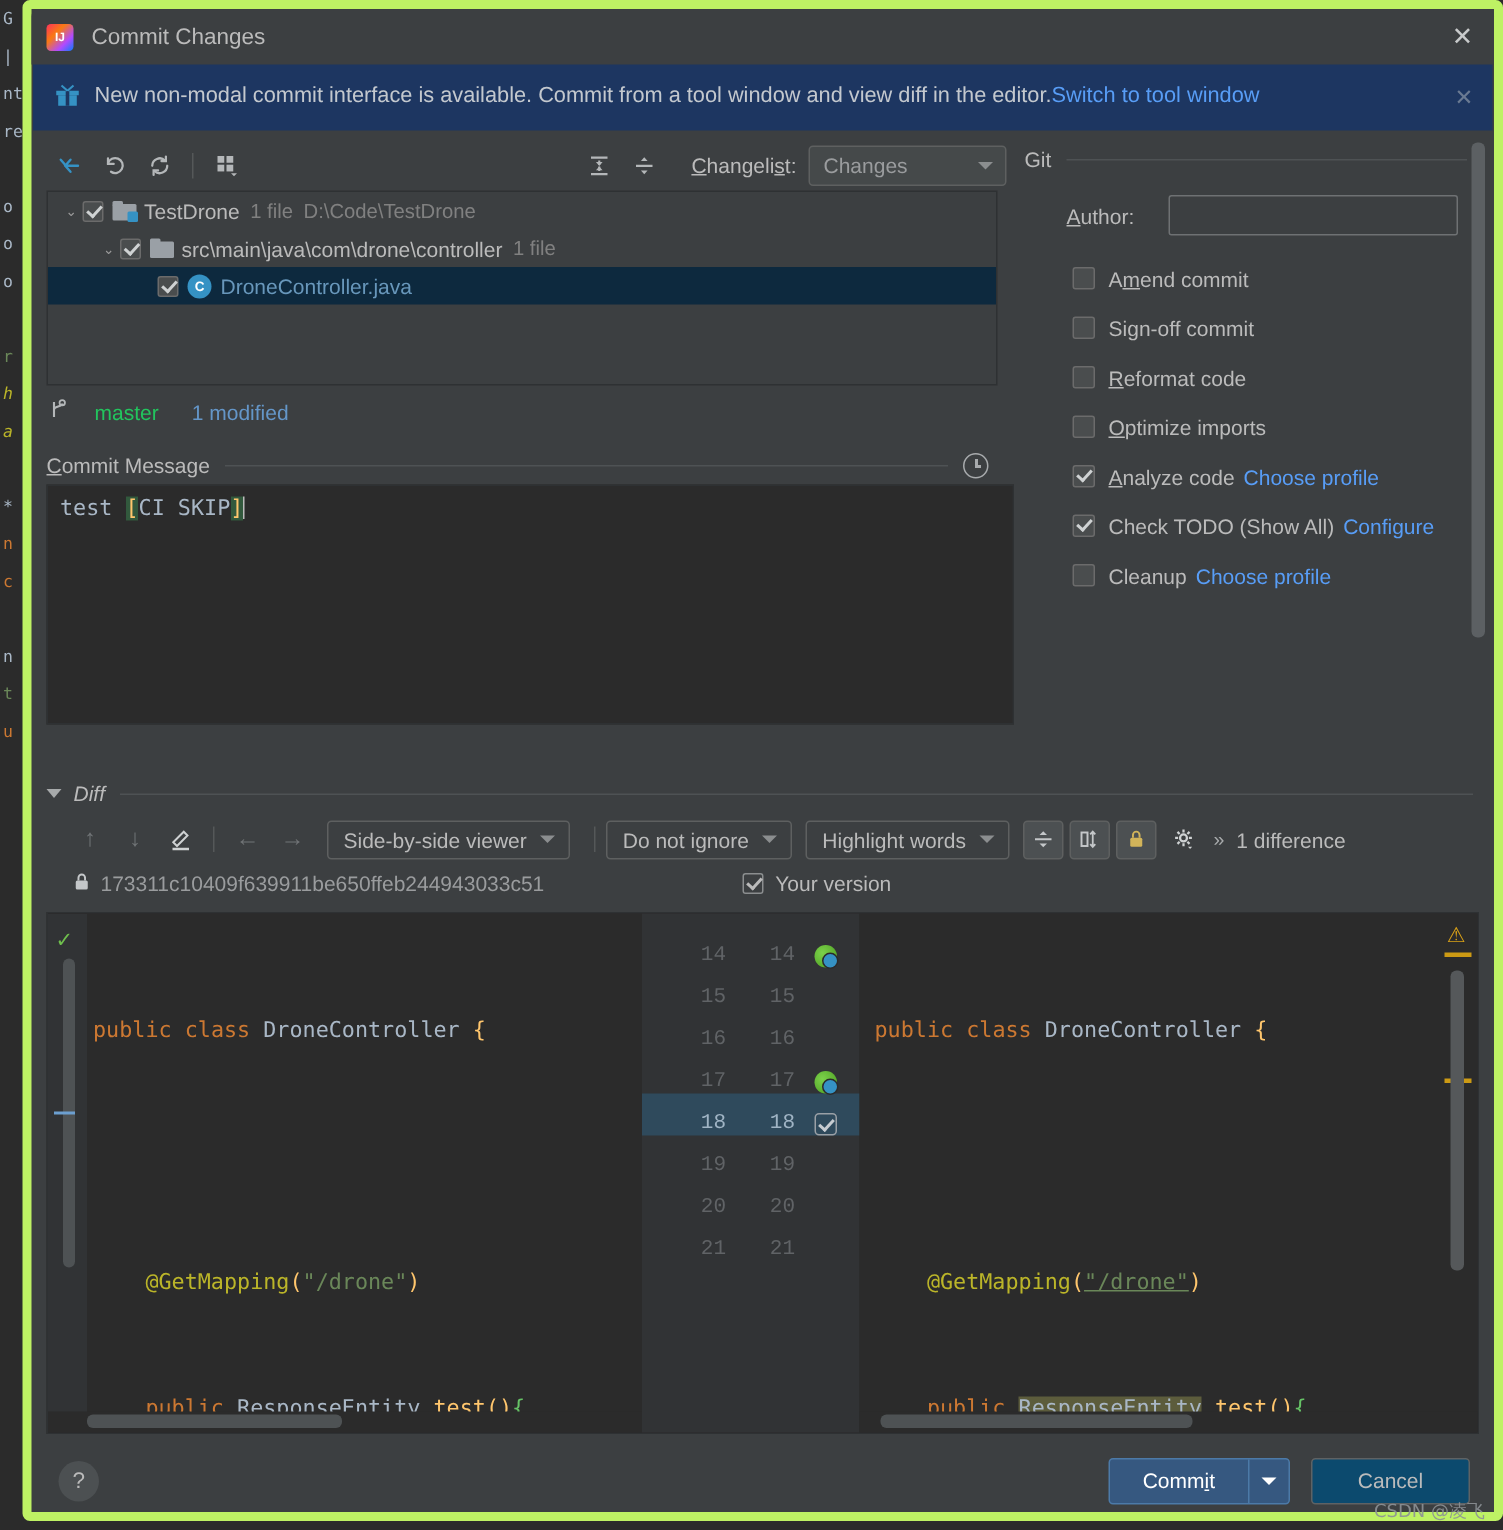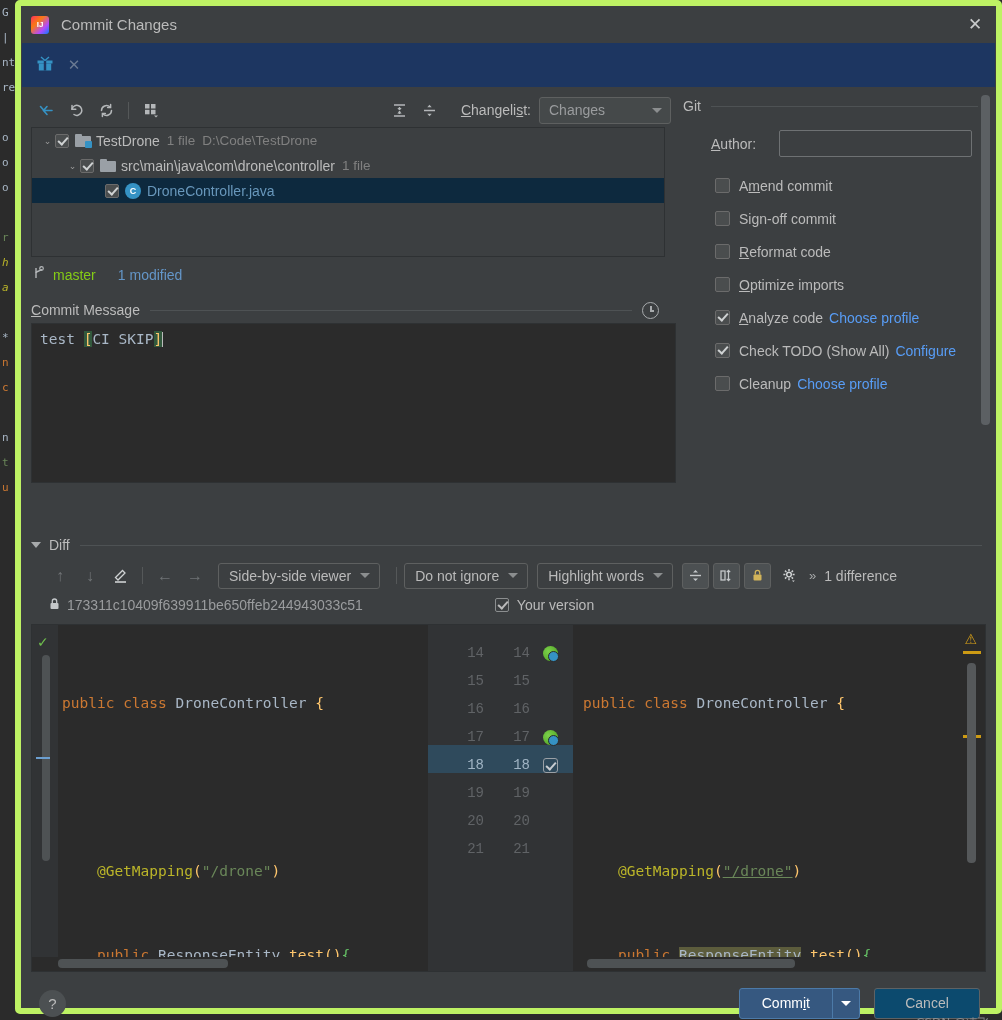--- a/index.html
+++ b/index.html
@@ -130,21 +130,21 @@
     color: #fff; font-size: 9px; font-weight: bold;
     display: flex; align-items: center; justify-content: center;
   }
   .tname { color: #bbbbbb; }
   .tname.blue { color: #6897bb; }
   .tdim { color: #808080; margin-left: 7px; font-size: 13.5px; }
 
   
   .branch-row { height: 30px; display: flex; align-items: center; font-size: 14px; padding-top: 6px; }
   .branch-ic { width: 16px; flex: 0 0 16px; margin-right: 6px; color: #b4b7b9; font-size: 14px; text-align: center; }
-  .branch-name { color: #84cc16; }
+  .branch-name { color: #22c55e; margin-left: 10px; }
   .modified-link { color: #6496c8; margin-left: 22px; cursor: pointer; }
 
   
   .sec-head { display: flex; align-items: center; height: 26px; margin-top: 10px; }
   .sec-title { font-size: 14px; color: #bbbbbb; white-space: nowrap; }
   .sec-line { flex: 1; height: 1px; background: #4e5254; margin: 0 10px; }
   .clock-ic { width: 17px; height: 17px; border: 1.6px solid #a8abad; border-radius: 50%; position: relative; flex: 0 0 17px; margin-right: 12px; cursor: pointer; }
   .clock-ic::before { content:""; position:absolute; left:7px; top:3px; width:1.6px; height:6px; background:#a8abad; }
   .clock-ic::after { content:""; position:absolute; left:7px; top:7.5px; width:4px; height:1.6px; background:#a8abad; }
 
@@ -176,21 +176,21 @@
   .rscroll {
     position: absolute; right: 6px; top: 8px; width: 9px; height: 390px;
     background: transparent;
   }
   .rscroll .thumb {
     position: absolute; left: 0; top: 0; width: 9px; height: 330px;
     background: #5c6063; border-radius: 4px;
   }
 
   
-  .diff-head { display: flex; align-items: center; height: 28px; padding-left: 10px; margin-top: 16px; }
+  .diff-head { display: flex; align-items: center; height: 28px; padding-left: 10px; margin-top: 0; font-style: italic; }
   .tri { width: 0; height: 0; border-left: 5px solid transparent; border-right: 5px solid transparent;
          border-top: 6px solid #a7aaab; margin-right: 8px; cursor: pointer; }
   .diff-line { flex: 1; height: 1px; background: #4e5254; margin: 0 14px 0 10px; }
 
   .diff-toolbar { display: flex; align-items: center; height: 33px; padding-left: 24px; gap: 0; }
   .dt-ic { width: 30px; height: 26px; display: flex; align-items: center; justify-content: center;
            color: #9a9da0; font-size: 16px; cursor: pointer; }
   .dt-ic.dim { color: #6f7375; }
   .dt-sep { width: 1px; height: 17px; background: #555859; margin: 0 7px; }
   .dcombo {
@@ -331,20 +331,21 @@
 
   <div class="banner">
     <div class="gift-icon">
       <svg width="18" height="18" viewBox="0 0 18 18">
         <rect x="1.5" y="6.5" width="15" height="3" fill="#3592c4"></rect>
         <rect x="2.8" y="9.5" width="12.4" height="7" fill="#3592c4"></rect>
         <rect x="7.8" y="6.5" width="2.4" height="10" fill="#1d3661"></rect>
         <path d="M5 3 L9 6.5 M13 3 L9 6.5" stroke="#3592c4" stroke-width="1.4" fill="none"></path>
       </svg>
     </div>
+    <div class="banner-text"><span>New non-modal commit interface is available. Commit from a tool window and view diff in the editor.</span><span class="banner-link">Switch to tool window</span></div>
     <div class="banner-close">✕</div>
   </div>
 
   <div class="body-wrap">
 
     <div class="upper">
 
       <div class="left-col">
 
         <div class="chg-toolbar">

